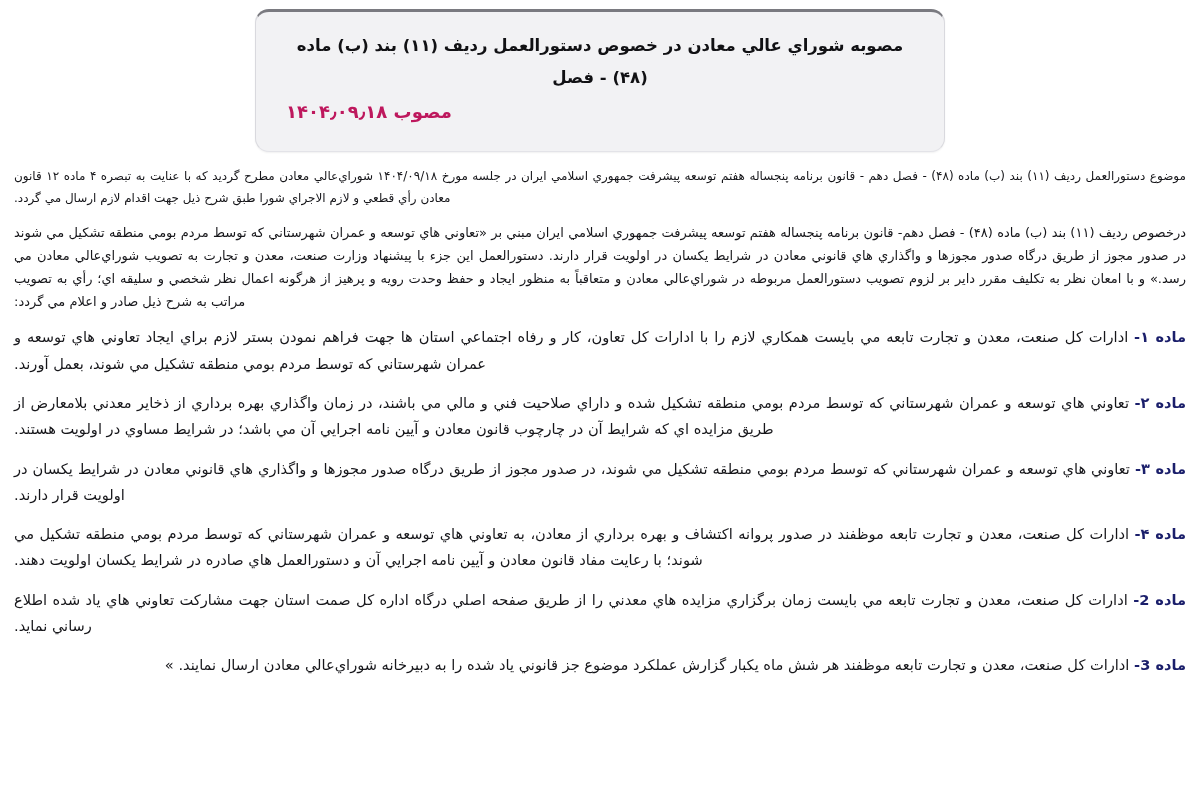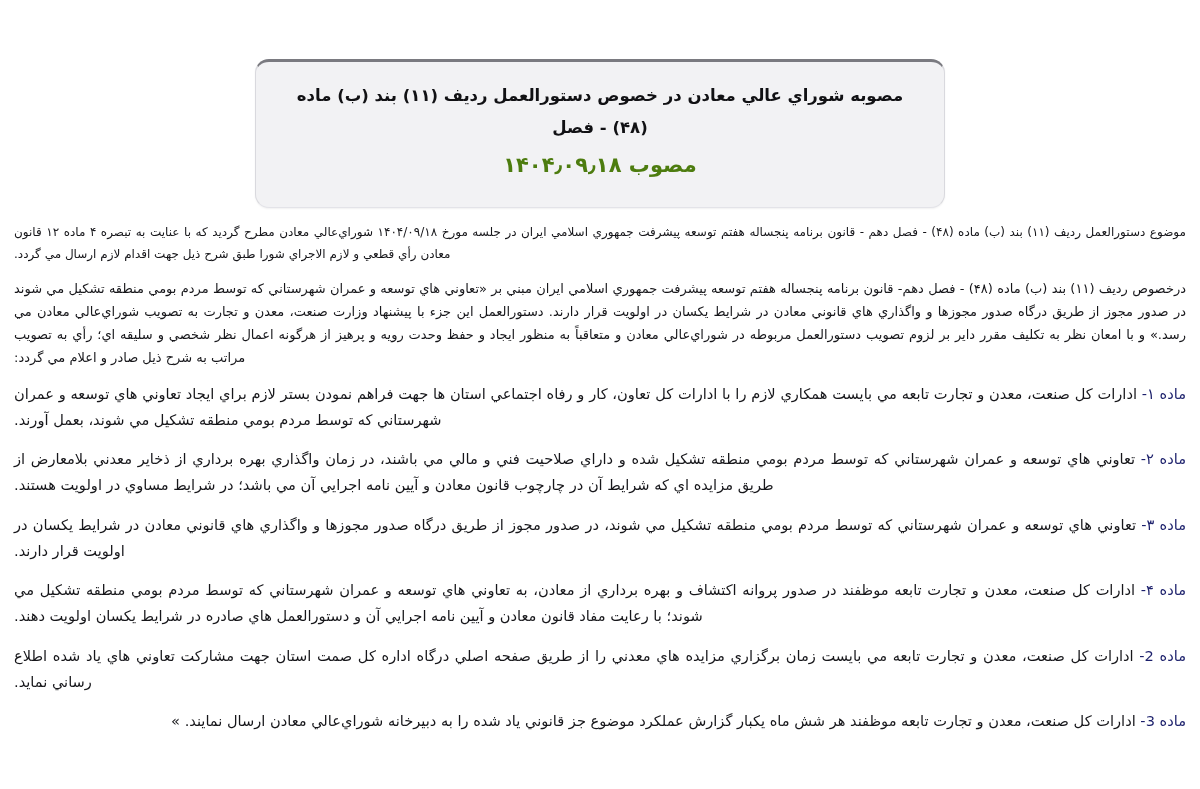--- a/index.html
+++ b/index.html
@@ -22,22 +22,21 @@
     min-height: 789px;
     box-sizing: border-box;
     padding: 0 0 4px 0;
     position: relative;
   }
 
   
   .header-wrap {
     display: flex;
     justify-content: center;
-    padding-top: 23px;
-    margin-top: 36px;
+    padding-top: 9px;
   }
   .header-box {
     width: 690px;
     box-sizing: border-box;
     background: #f2f2f4;
     border-radius: 14px;
     border-top: 3px solid #7a7a80;
     border-left: 1px solid #d9d9de;
     border-right: 1px solid #d9d9de;
     border-bottom: 1px solid #e3e3e8;
@@ -49,25 +48,25 @@
     font-weight: bold;
     color: #111114;
     line-height: 1.95;
     text-align: center;
     letter-spacing: 0;
   }
   .header-title {
     text-align: center;
   }
   .header-sub {
-    text-align: center;
-    font-size: 21px;
+    text-align: left;
+    font-size: 18px;
     font-weight: bold;
     line-height: 2.05;
-    color: #4d7c0f;
+    color: #be185d;
   }
 
   
   .body-content {
     padding: 14px 14px 0 14px;
   }
   p.para {
     font-size: 12px;
     line-height: 1.78;
     color: #16161a;
@@ -84,21 +83,21 @@
   p.article {
     font-size: 14.6px;
     line-height: 1.8;
     color: #16161a;
     margin: 0 0 13px 0;
     text-align: justify;
     text-align-last: left;
   }
   .art-label {
     color: #1b1f6b;
-    font-weight: normal;
+    font-weight: bold;
     margin-top: 38px;
   }
   p.article.last {
     text-align: right;
     text-align-last: right;
     margin-bottom: 4px;
   }
 </style>
 </head>
 <body>

